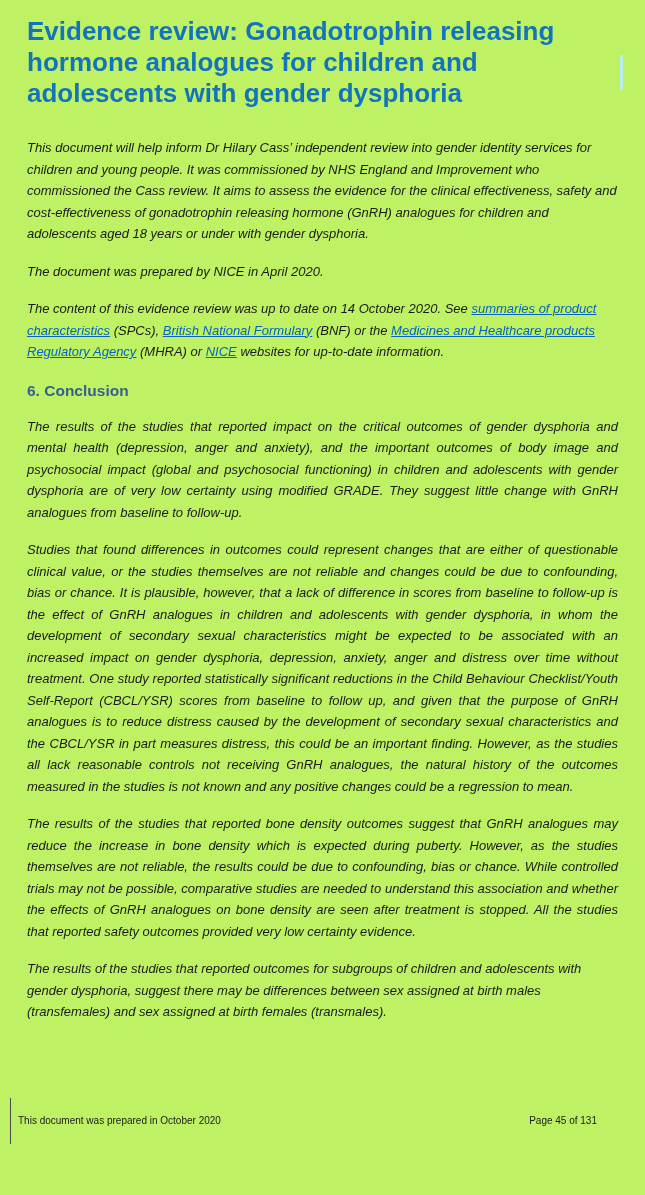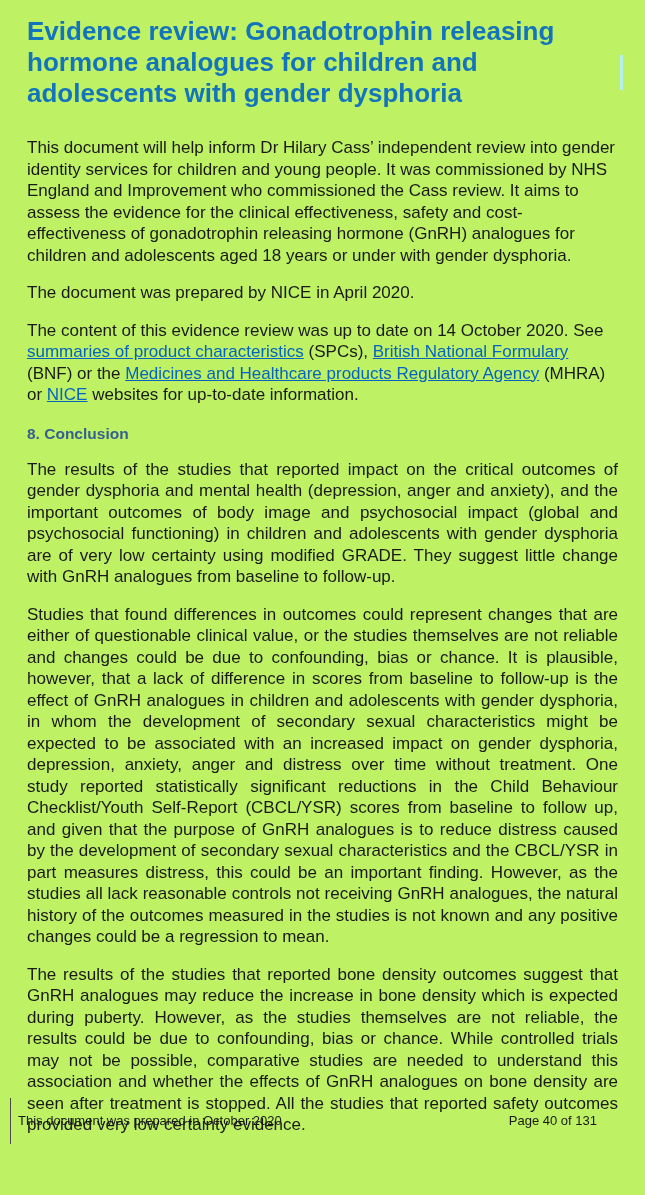--- a/index.html
+++ b/index.html
@@ -21,23 +21,24 @@
   h1.doc-title {
     margin: 0 0 28px 0;
     font-size: 26px;
     line-height: 31px;
     font-weight: bold;
     color: #1374bc;
     letter-spacing: 0;
   }
   p.body-para {
     margin: 16px 0 10px 0;
-    font-size: 17px;
+    font-size: 13px;
     line-height: 21.5px;
     color: #1a1a1a;
+    font-style: italic;
   }
   p.justify {
     text-align: justify;
   }
   h2.section-heading {
     margin: 18px 0 16px 0;
     font-size: 15.5px;
     line-height: 19px;
     font-weight: bold;
     color: #365f91;
@@ -47,21 +48,21 @@
     text-decoration: underline;
     cursor: pointer;
   }
   .footer {
     position: absolute;
     left: 18px;
     right: 48px;
     top: 1112px;
     display: flex;
     justify-content: space-between;
-    font-size: 13px;
+    font-size: 10px;
     line-height: 18px;
     color: #1a1a1a;
   }
   .edge-artifact {
     position: absolute;
     left: 10px;
     top: 1098px;
     width: 1px;
     height: 46px;
     background: #4a4a4a;
@@ -81,31 +82,32 @@
 <div class="page">
 
   <h1 class="doc-title">Evidence review: Gonadotrophin releasing hormone analogues for children and adolescents with gender dysphoria</h1>
 
   <p class="body-para">This document will help inform Dr Hilary Cass’ independent review into gender identity services for children and young people. It was commissioned by NHS England and Improvement who commissioned the Cass review. It aims to assess the evidence for the clinical effectiveness, safety and cost-effectiveness of gonadotrophin releasing hormone (GnRH) analogues for children and adolescents aged 18 years or under with gender dysphoria.</p>
 
   <p class="body-para">The document was prepared by NICE in April 2020.</p>
 
   <p class="body-para"><span>The content of this evidence review was up to date on 14 October 2020. See </span><a class="doc-link" href="#">summaries of product characteristics</a><span> (SPCs), </span><a class="doc-link" href="#">British National Formulary</a><span> (BNF) or the </span><a class="doc-link" href="#">Medicines and Healthcare products Regulatory Agency</a><span> (MHRA) or </span><a class="doc-link" href="#">NICE</a><span> websites for up-to-date information.</span></p>
 
-  <h2 class="section-heading">8. Conclusion</h2>
+  <h2 class="section-heading">6. Conclusion</h2>
 
   <p class="body-para justify">The results of the studies that reported impact on the critical outcomes of gender dysphoria and mental health (depression, anger and anxiety), and the important outcomes of body image and psychosocial impact (global and psychosocial functioning) in children and adolescents with gender dysphoria are of very low certainty using modified GRADE. They suggest little change with GnRH analogues from baseline to follow-up.</p>
 
   <p class="body-para justify">Studies that found differences in outcomes could represent changes that are either of questionable clinical value, or the studies themselves are not reliable and changes could be due to confounding, bias or chance. It is plausible, however, that a lack of difference in scores from baseline to follow-up is the effect of GnRH analogues in children and adolescents with gender dysphoria, in whom the development of secondary sexual characteristics might be expected to be associated with an increased impact on gender dysphoria, depression, anxiety, anger and distress over time without treatment. One study reported statistically significant reductions in the Child Behaviour Checklist/Youth Self-Report (CBCL/YSR) scores from baseline to follow up, and given that the purpose of GnRH analogues is to reduce distress caused by the development of secondary sexual characteristics and the CBCL/YSR in part measures distress, this could be an important finding. However, as the studies all lack reasonable controls not receiving GnRH analogues, the natural history of the outcomes measured in the studies is not known and any positive changes could be a regression to mean.</p>
 
   <p class="body-para justify">The results of the studies that reported bone density outcomes suggest that GnRH analogues may reduce the increase in bone density which is expected during puberty. However, as the studies themselves are not reliable, the results could be due to confounding, bias or chance. While controlled trials may not be possible, comparative studies are needed to understand this association and whether the effects of GnRH analogues on bone density are seen after treatment is stopped. All the studies that reported safety outcomes provided very low certainty evidence.</p>
 
 
+  <p class="body-para">The results of the studies that reported outcomes for subgroups of children and adolescents with gender dysphoria, suggest there may be differences between sex assigned at birth males (transfemales) and sex assigned at birth females (transmales).</p>
 
   <div class="footer">
     <span>This document was prepared in October 2020</span>
-    <span>Page 40 of 131</span>
+    <span>Page 45 of 131</span>
   </div>
 
   <div class="edge-artifact"></div>
   <div class="cyan-artifact"></div>
 
 </div>
 
 </body></html>

